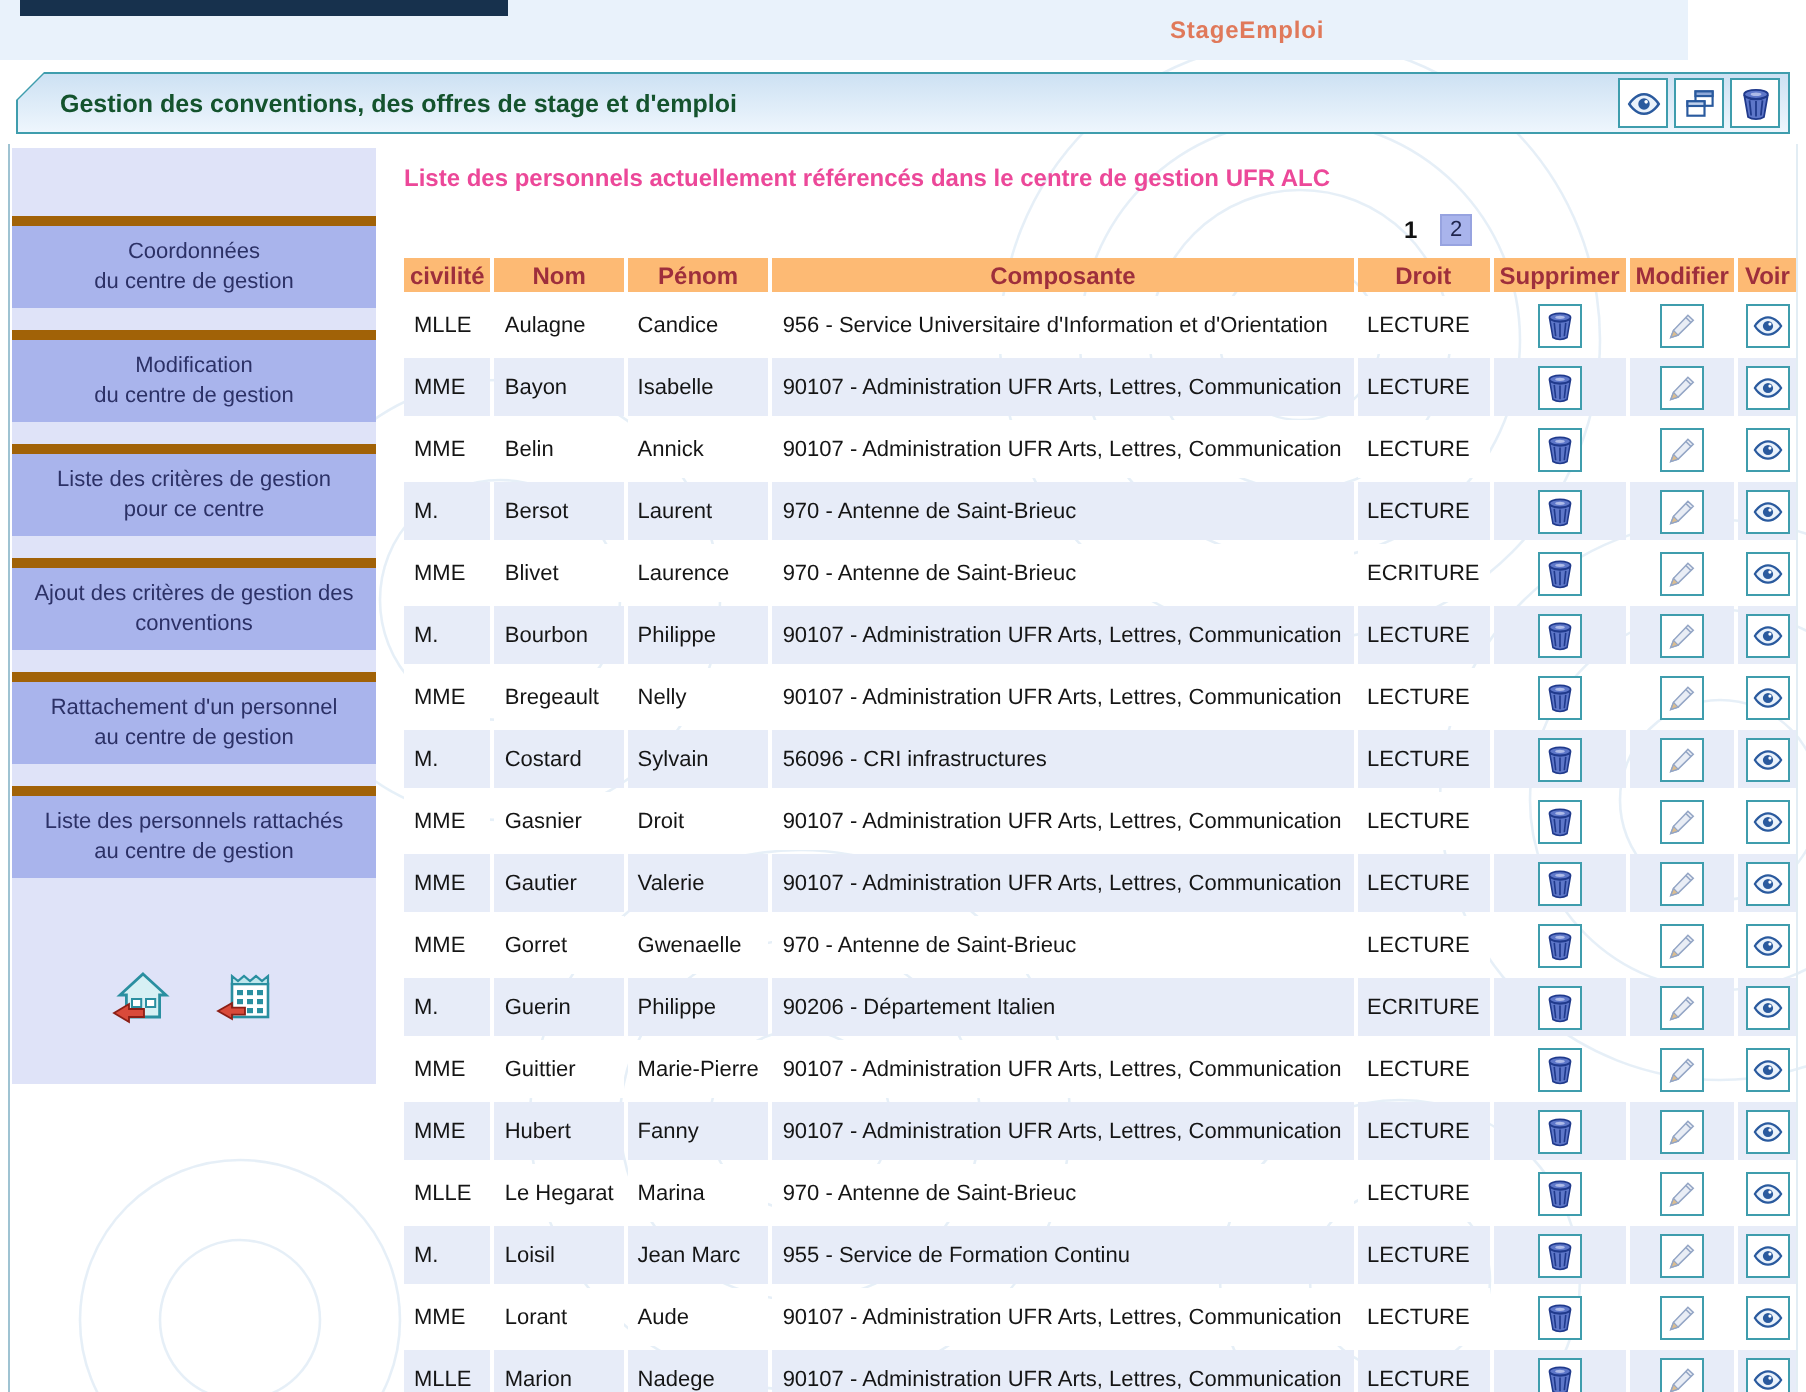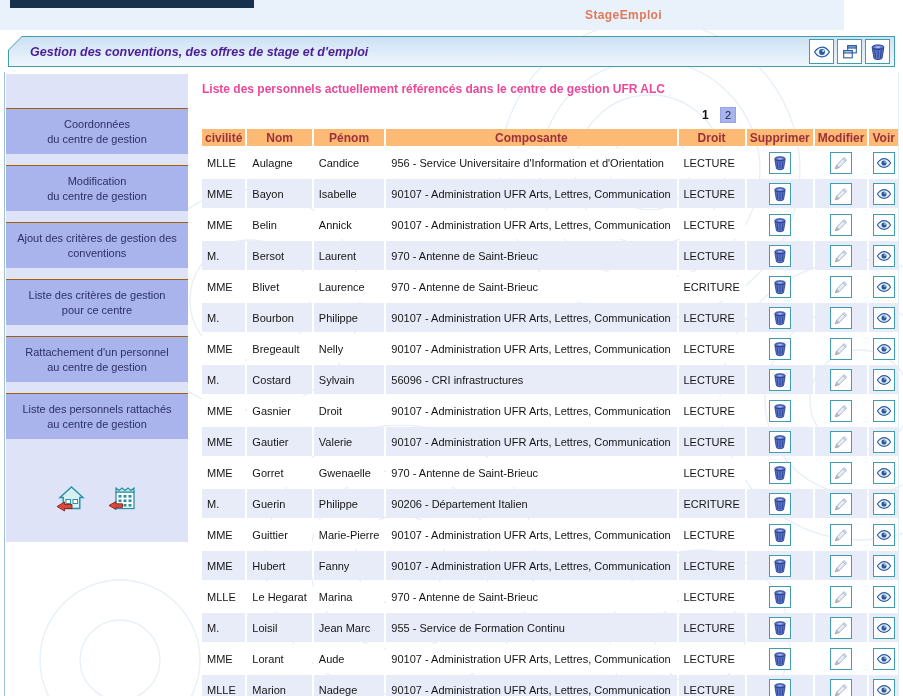--- a/index.html
+++ b/index.html
@@ -15,38 +15,38 @@
   .topband { position:absolute; top:0; left:0; width:844px; height:30px; background:#e9f2fb; }
   .topdark { position:absolute; top:0; left:10px; width:244px; height:8px; background:#17314d; }
   .app-title { position:absolute; top:8px; left:585px; font-size:12px; font-weight:bold; color:#e0795a; letter-spacing:.4px; }
 
   
   .header-box { position:absolute; left:8px; top:36px; width:887px; height:31px; }
   .hb-frame { position:absolute; inset:0; background:#3f9dad;
     clip-path:polygon(14px 0, 100% 0, 100% 100%, 0 100%, 0 14px); }
   .hb-inner { position:absolute; inset:1px; background:linear-gradient(#cde1f3,#eef6fd);
     clip-path:polygon(13px 0, 100% 0, 100% 100%, 0 100%, 0 13px); }
-  .header-title { position:absolute; left:22px; top:9px; font-size:12.5px; font-weight:bold; color:#4c1d95;font-style:italic; }
+  .header-title { position:absolute; left:22px; top:9px; font-size:12.5px; font-weight:bold; color:#14532d; }
   .header-icons { position:absolute; right:5px; top:3px; display:flex; gap:3px; }
   .hdr-btn { width:25px; height:25px; background:#fff; border:1px solid #3f9dad;
     display:flex; align-items:center; justify-content:center; padding:0; cursor:pointer; }
   .icon18 { width:18px; height:18px; }
   .icon16 { width:16px; height:16px; }
 
   
   .content { position:absolute; left:4px; top:72px; width:895px; height:624px;
     border-left:1px solid #9fc3d2; border-right:1px solid #e2edf4; }
 
   
   .sidebar { position:absolute; left:1px; top:2px; width:182px; height:468px; background:#dfe3f8; }
   .sidebar-title { text-align:center; font-weight:bold; color:#14306a; font-size:12px; padding-top:11px; }
   .side-btns { margin-top:34px; display:flex; flex-direction:column; gap:11px; }
   .side-btn { background:#a9b4ec; min-height:46px; display:flex; flex-direction:column;
     justify-content:center; text-align:center; color:#2c3166; font-size:11px;
-    line-height:15px; cursor:pointer; border-top:1px solid #a16207; }
+    line-height:15px; cursor:pointer; border-top:5px solid #a16207; }
   .side-icons { display:flex; justify-content:center; gap:22px; margin-top:46px; }
   .side-ico-btn { background:transparent; border:none; padding:0; cursor:pointer; }
   .icon28 { width:30px; height:28px; }
 
   
   .main { position:absolute; left:193px; top:2px; width:702px; }
   .main-title { font-size:12px; font-weight:bold; color:#ec4899; margin:8px 0 0 4px; }
   .pagination { position:relative; height:18px; margin-top:11px; }
   .page-current { position:absolute; left:504px; top:1px; font-weight:bold; color:#111; font-size:12px; }
   .page-link { position:absolute; left:522px; top:0; width:16px; height:16px; background:#a9b4ec;
@@ -173,27 +173,27 @@
     <span class="l1">Coordonnées</span>
     <span class="l2">du centre de gestion</span>
   </div>
 
   <div class="side-btn">
     <span class="l1">Modification</span>
     <span class="l2">du centre de gestion</span>
   </div>
 
   <div class="side-btn">
+    <span class="l1">Liste des critères de gestion</span>
+    <span class="l2">pour ce centre</span>
+  </div>
+
+  <div class="side-btn">
     <span class="l1">Ajout des critères de gestion des</span>
     <span class="l2">conventions</span>
-  </div>
-
-  <div class="side-btn">
-    <span class="l1">Liste des critères de gestion</span>
-    <span class="l2">pour ce centre</span>
   </div>
 
   <div class="side-btn">
     <span class="l1">Rattachement d'un personnel</span>
     <span class="l2">au centre de gestion</span>
   </div>
 
   <div class="side-btn">
     <span class="l1">Liste des personnels rattachés</span>
     <span class="l2">au centre de gestion</span>

